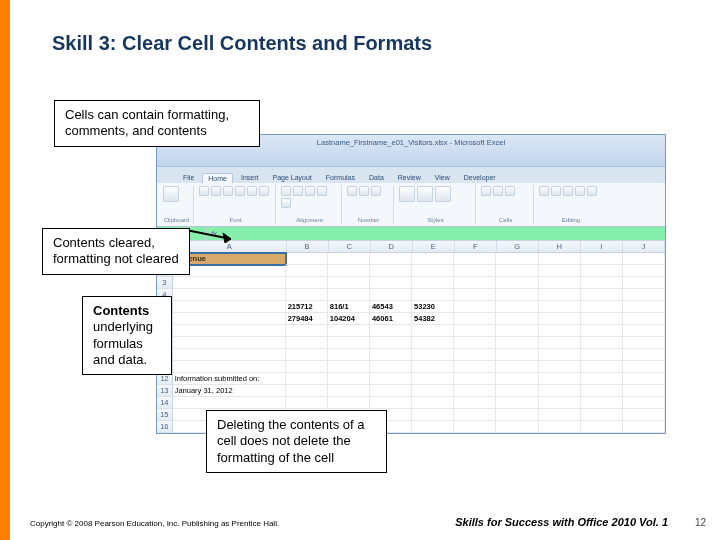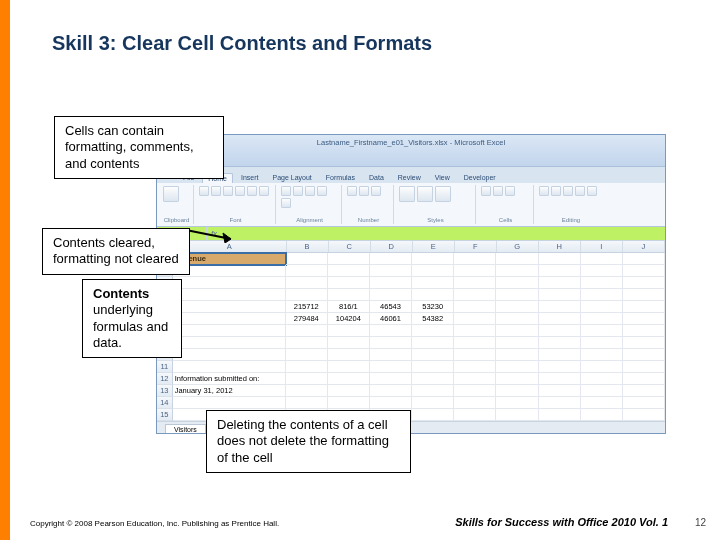--- a/index.html
+++ b/index.html
@@ -27,25 +27,25 @@
   .callout {
     position: absolute;
     background: #fff;
     border: 1.5px solid #000;
     padding: 6px 10px;
     font-size: 13px;
     line-height: 1.25;
     color: #000;
     z-index: 20;
   }
-  #c1 { left: 54px; top: 116px; width: 170px; }
+  #c1 { left: 54px; top: 100px; width: 206px; }
   #c2 { left: 42px; top: 216px; width: 148px; margin-top: 12px; }
-  #c3 { left: 82px; top: 279px; width: 100px; }
+  #c3 { left: 82px; top: 296px; width: 90px; }
   #c3 .bold { font-weight: bold; }
-  #c4 { left: 206px; top: 410px; width: 205px; }
+  #c4 { left: 206px; top: 410px; width: 181px; }
   .footer-left {
     position: absolute;
     left: 30px; bottom: 12px;
     font-size: 8px;
     color: #000;
   }
   .footer-right {
     position: absolute;
     right: 52px; bottom: 12px;
     font-size: 11px;
@@ -122,21 +122,21 @@
     width: 10px; height: 10px;
     background: linear-gradient(#fdfdfd,#dde6f0);
     border: 1px solid #c5d2e2;
     border-radius: 1px;
   }
   .excel .ricon.big { width: 16px; height: 16px; }
   .excel .rlabel { font-size: 6px; color: #6b829e; text-align: center; }
   .excel .fxbar {
     height: 14px;
     display: flex;
-    background: #bef264;
+    background: #86efac;
     border-bottom: 1px solid #c7d3e1;
   }
   .excel .namebox {
     width: 50px;
     border-right: 1px solid #c7d3e1;
     padding: 1px 4px;
     font-size: 8px;
     display: flex;
     align-items: center;
   }
@@ -176,21 +176,21 @@
   }
   .excel .wA { width: 130px; }
   .excel .wN { width: 48px; }
   .excel .selected {
     background: #d7a96a;
     outline: 2px solid #3a6ea5;
     outline-offset: -1px;
     font-weight: bold;
     color: #3b2b12;
   }
-  .excel .rnum { text-align: center; }
+  .excel .rnum { text-align: left; font-weight: bold; }
   .excel .sheet-tabs {
     height: 14px;
     background: #e4ebf3;
     border-top: 1px solid #c7d3e1;
     display: flex;
     align-items: center;
     padding-left: 8px;
     gap: 0;
   }
   .excel .stab {
@@ -499,20 +499,33 @@
           <div class="cell wN"></div>
           <div class="cell wN"></div>
           <div class="cell wN"></div>
           <div class="cell wN"></div>
           <div class="cell wN"></div>
           <div class="cell wN"></div>
           <div class="cell wN"></div>
           <div class="cell wN"></div>
           <div class="cell wN"></div>
         </div>
+        <div class="row">
+          <div class="rowhdr">16</div>
+          <div class="cell wA"></div>
+          <div class="cell wN"></div>
+          <div class="cell wN"></div>
+          <div class="cell wN"></div>
+          <div class="cell wN"></div>
+          <div class="cell wN"></div>
+          <div class="cell wN"></div>
+          <div class="cell wN"></div>
+          <div class="cell wN"></div>
+          <div class="cell wN"></div>
+        </div>
       </div>
   </div>
   <div class="sheet-tabs">
     <div class="stab">Visitors</div>
     <div class="stab">Sheet2</div>
     <div class="stab">Sheet3</div>
   </div>
 </div>
 
 <div class="footer-left">Copyright © 2008 Pearson Education, Inc. Publishing as Prentice Hall.</div>

